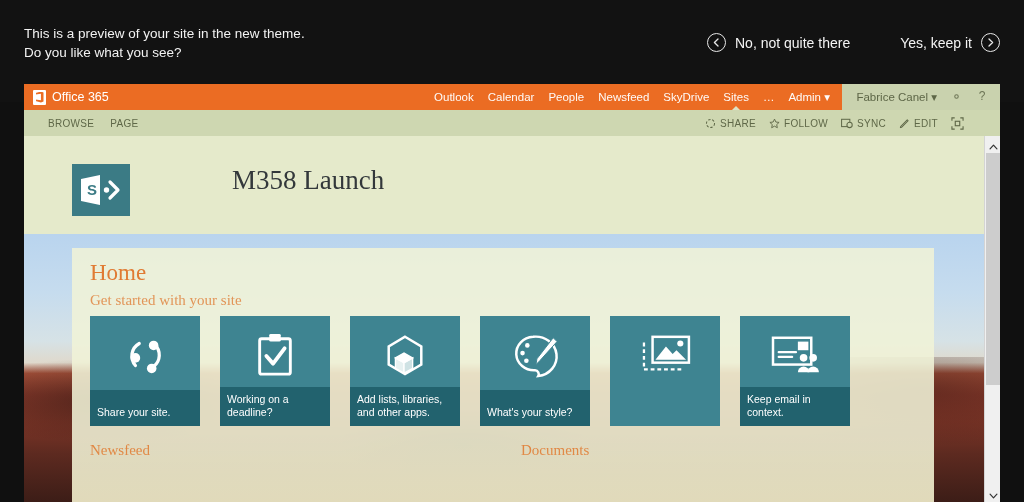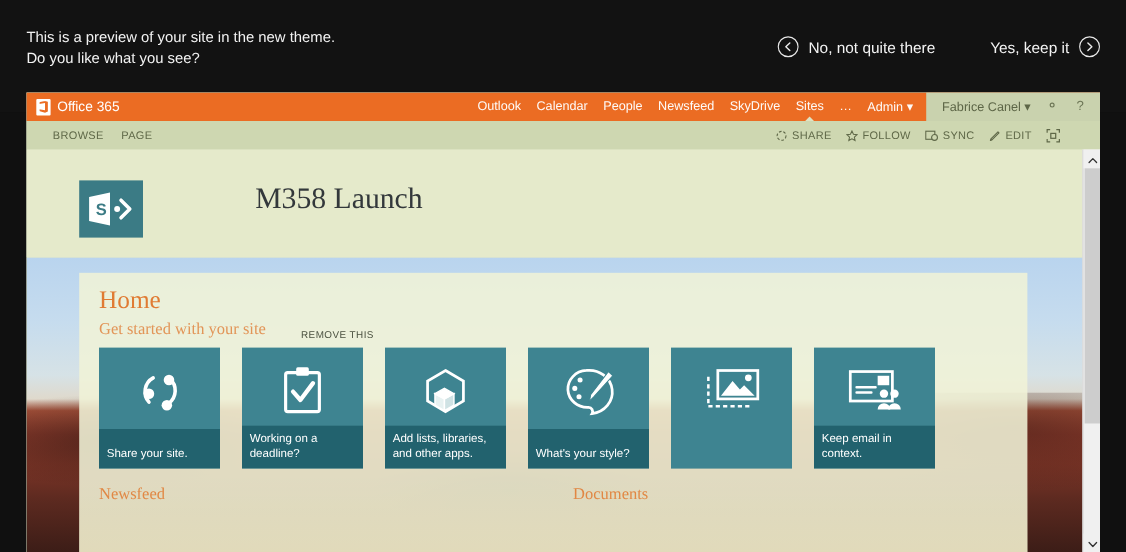--- a/index.html
+++ b/index.html
@@ -193,21 +193,21 @@
   }
 
   
   #page-title {
     position: absolute; left: 18px; top: 12px;
     font-family: "Liberation Serif", serif;
     font-size: 23px; color: #e07b33;
   }
   #getstarted-row {
     position: absolute; left: 18px; top: 44px;
-    display: flex; align-items: flex-end; gap: 32px;
+    display: flex; align-items: center; gap: 16px; flex-direction: column;
   }
   #getstarted-title {
     font-family: "Liberation Serif", serif;
     font-size: 15px; color: #e29558;
   }
   #remove-this {
     font-size: 9px; letter-spacing: .4px; color: #4b5140;
     cursor: pointer; text-transform: uppercase;
   }
   #tiles {

